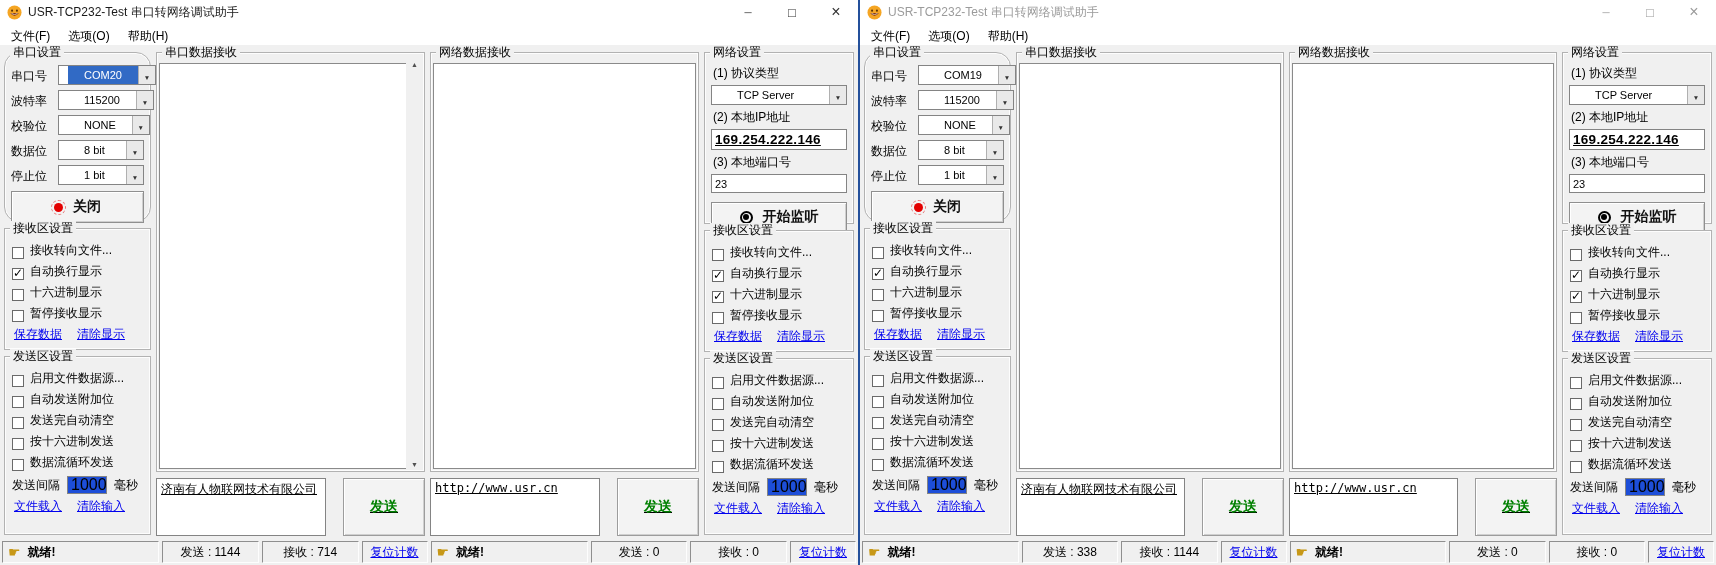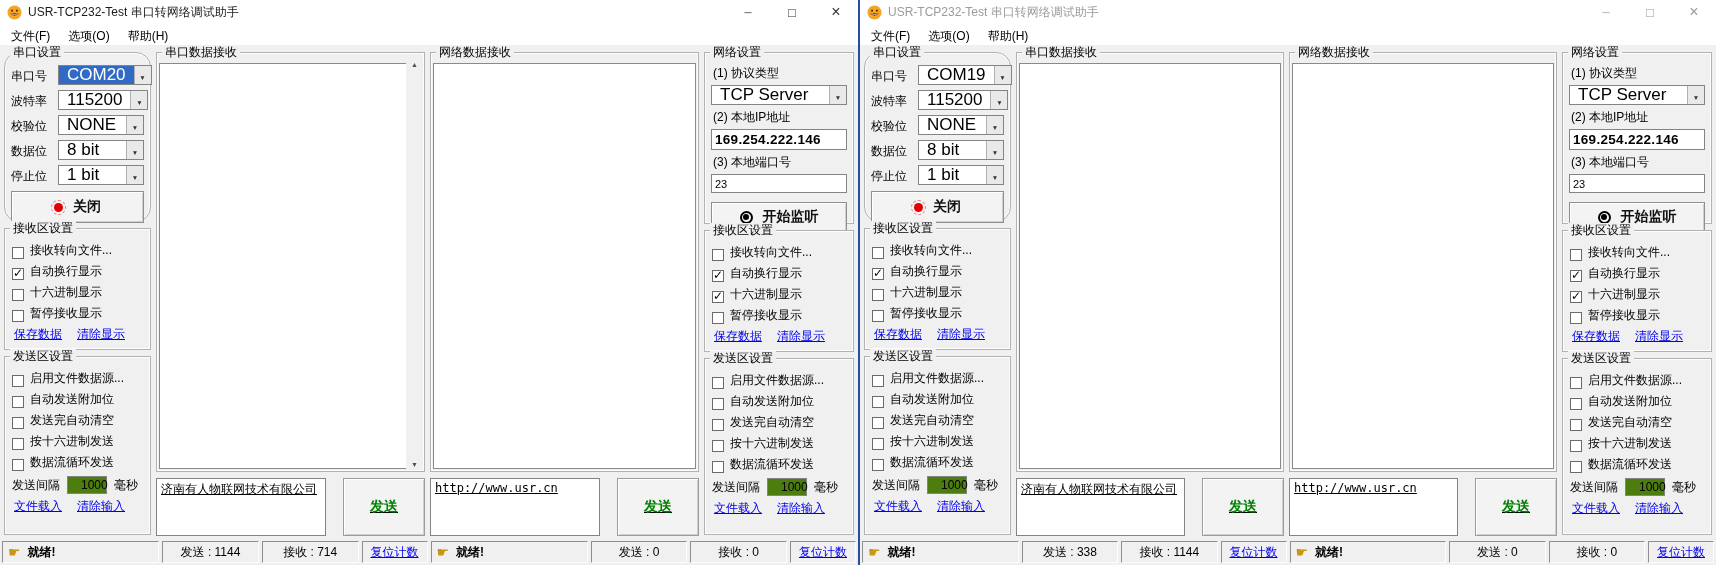--- a/index.html
+++ b/index.html
@@ -39,22 +39,22 @@
       box-shadow:inset 0 0 0 1px #fdfdfd;}
   .gb-title{position:absolute;top:-8px;left:5px;background:#f0f0f0;padding:0 3px;
             font-size:12px;line-height:14px;white-space:nowrap;}
 
   
   .gb-serial{height:170px;padding:10px 4px 4px;flex:0 0 auto;border-radius:15px;}
   .frow{display:flex;align-items:flex-end;height:21px;margin:1px 2px 4px;gap:5px;}
   .flabel{width:42px;font-size:12px;flex:0 0 auto;}
   .select{flex:1;height:20px;border:1px solid #848484;background:#fff;
           display:flex;align-items:stretch;box-sizing:border-box;}
-  .sel-text{flex:1;font-size:17px;display:flex;align-items:center;
-            padding:0 8px;overflow:hidden;white-space:nowrap;}
+  .sel-text{flex:1;font-size:11px;display:flex;align-items:center;
+            padding:0 16px;overflow:hidden;white-space:nowrap;margin-left:9px;}
   .sel-text.on{background:#316ac5;color:#fff;}
   .sel-btn{width:16px;background:#e9e9e9;border-left:1px solid #b0b0b0;
            display:flex;align-items:center;justify-content:center;}
   .ico-dd::before{content:"▼";font-size:6.5px;color:#333;}
 
   .bigbtn{height:30px;margin:6px 2px 0;background:#f3f3f3;border:1px solid #8f8f8f;
           box-shadow:inset 1px 1px 0 #fff,inset -1px -1px 0 #cfcfcf;
           display:flex;align-items:center;justify-content:center;gap:10px;
           font-size:14px;font-weight:bold;color:#111;cursor:default;}
   .red-dot{width:9px;height:9px;border-radius:50%;background:#e30000;
@@ -68,22 +68,22 @@
   .gb-send{flex:1;margin-bottom:1px;padding:11px 3px 2px;min-height:0;}
   .cbrow{display:flex;align-items:flex-end;gap:6px;height:19px;margin:0 0 2px 4px;
          font-size:12px;white-space:nowrap;overflow:hidden;}
   .cb{width:12px;height:12px;background:#fff;border:1px solid #6a6a6a;
       flex:0 0 auto;position:relative;box-sizing:border-box;}
   .cb.on::before{content:"✓";position:absolute;top:-3px;left:0;font-size:12px;
                  font-weight:bold;color:#000;}
   .links{display:flex;gap:15px;margin:4px 0 0 6px;}
   .link{font-size:12px;color:#0000ee;text-decoration:underline;white-space:nowrap;}
   .introw{display:flex;align-items:center;gap:7px;margin:5px 0 2px 4px;font-size:12px;}
-  .intbox{width:40px;height:18px;background:#4d7c0f;border:1px solid #848484;
-          display:flex;align-items:center;padding:0 13px;box-sizing:border-box;font-size:12px;}
+  .intbox{width:40px;height:18px;background:#1d4ed8;border:1px solid #848484;
+          display:flex;align-items:center;padding:0 3px;box-sizing:border-box;font-size:16px;}
 
   
   .gb-data{flex:1;position:relative;margin-top:6px;min-height:0;}
   .ta{position:absolute;left:2px;right:2px;top:10px;bottom:2px;background:#fff;
       border:1px solid #8a8a8a;font-size:12px;padding:2px 4px;box-sizing:border-box;}
   .sb{position:absolute;top:1px;right:1px;bottom:1px;width:17px;background:#f0f0f0;
       display:none;flex-direction:column;justify-content:space-between;}
   .sb.on{display:flex;}
   .sb-btn{height:16px;display:flex;align-items:center;justify-content:center;
           background:#f0f0f0;color:#505050;}
@@ -97,21 +97,21 @@
   .sendbtn{width:80px;background:#f3f3f3;border:1px solid #9c9c9c;
            box-shadow:inset 1px 1px 0 #fff,inset -1px -1px 0 #cfcfcf;
            display:flex;align-items:center;justify-content:center;
            font-weight:bold;font-size:14px;color:#008000;cursor:default;}
 
   
   .gb-net{height:172px;padding:8px 6px 4px;flex:0 0 auto;}
   .nlabel{font-size:12px;margin:4px 0 3px 2px;white-space:nowrap;}
   .nbox{height:19px;background:#fff;border:1px solid #848484;display:flex;
         align-items:center;padding:0 3px;font-size:11px;box-sizing:border-box;}
-  .nbox.ip{font-weight:bold;font-size:13.5px;height:21px;letter-spacing:.3px;}
+  .nbox.ip{font-weight:bold;font-size:13.5px;height:21px;letter-spacing:.3px;text-decoration:underline;}
   .bigbtn.listen{height:28px;margin:9px 0 0;}
 
   
   .statusbar{flex:0 0 auto;height:26px;display:flex;gap:3px;padding:2px 2px;
              box-sizing:border-box;font-size:12px;background:#f0f0f0;}
   .seg{border:1px solid;border-color:#8f8f8f #fdfdfd #fdfdfd #8f8f8f;
        display:flex;align-items:center;padding:0 5px;box-sizing:border-box;
        white-space:nowrap;overflow:hidden;}
   .seg-ready{flex:1.8;gap:7px;font-weight:bold;}
   .seg-count{flex:1.05;justify-content:center;}

